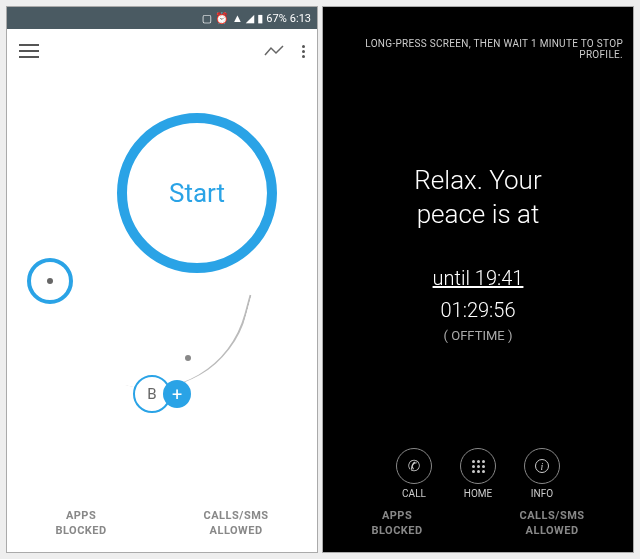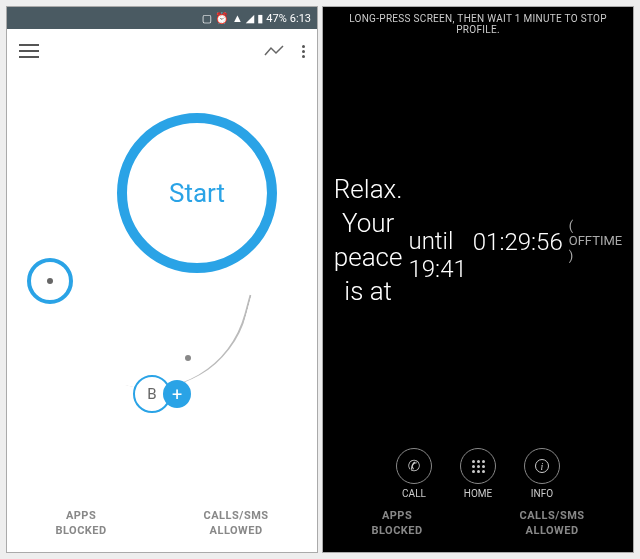--- a/index.html
+++ b/index.html
@@ -28,25 +28,25 @@
   .chip-row { position:absolute; left:0; right:0; top:302px; text-align:center;}
   .chip { display:inline-flex; align-items:center; }
   .chip-b { width:38px; height:38px; border:2px solid #2aa3e6; border-radius:50%; display:flex; align-items:center; justify-content:center; color:#666; font-size:15px; background:#fff;}
   .chip-plus { width:28px; height:28px; background:#2aa3e6; border-radius:50%; color:#fff; display:flex; align-items:center; justify-content:center; margin-left:-8px; font-size:18px; cursor:pointer;}
   .profile-name { position:absolute; left:0; right:0; top:352px; text-align:center; color:#333; font-size:22px; font-weight:300;}
   .profile-name .chev { display:inline-block; margin-left:22px; color:#999; font-size:14px;}
   
   .footer { display:flex; justify-content:space-around; padding:10px 0 14px; color:#888; font-size:11px; text-align:center; letter-spacing:0.5px;font-weight:bold;}
   .footer div { line-height:1.3; cursor:pointer;}
   
-  .dark-top { text-align:center; font-size:10px; color:#ccc; padding:6px 10px 4px; letter-spacing:0.3px;}
-  .dark-center { flex:1; display:flex; flex-direction:row; align-items:center; justify-content:center; gap:6px; padding:0 24px;}
+  .dark-top { text-align:right; font-size:10px; color:#ccc; padding:6px 10px 4px; letter-spacing:0.3px;margin-top:25px;}
+  .dark-center { flex:1; display:flex; flex-direction:column; align-items:center; justify-content:center; gap:6px; padding:0 24px;}
   .dark-msg { font-size:26px; font-weight:300; text-align:center; line-height:1.3;}
-  .dark-until { margin-top:28px; font-size:24px; font-weight:300;}
-  .dark-count { font-size:24px; font-weight:300; margin-top:2px;}
+  .dark-until { margin-top:28px; font-size:20px; font-weight:300;text-decoration:underline;}
+  .dark-count { font-size:20px; font-weight:300; margin-top:2px;}
   .dark-off { font-size:13px; color:#aaa; }
   .dark-actions { display:flex; justify-content:center; gap:28px; padding:6px 0 4px;}
   .action { display:flex; flex-direction:column; align-items:center; gap:4px; font-size:10px; color:#ccc; cursor:pointer;}
   .action .circ { width:36px; height:36px; border:1.5px solid #888; border-radius:50%; display:flex; align-items:center; justify-content:center; color:#ccc; font-size:15px;}
   .dark .footer { color:#888; border-top:none; padding-top:6px;}
   .info-i { width:14px; height:14px; border:1.5px solid #ccc; border-radius:50%; display:flex; align-items:center; justify-content:center; font-size:10px; font-family:Georgia,serif; font-style:italic;}
   .grid9 { display:grid; grid-template-columns:repeat(3,3px); grid-gap:2px;}
   .grid9 span { width:3px; height:3px; background:#ccc; border-radius:50%;}
 </style>
 </head>
@@ -55,21 +55,21 @@
 <div class="container">
 
   <div class="phone">
     <div class="statusbar">
       <div class="status-icons">
         <span>▢</span>
         <span>⏰</span>
         <span>▲</span>
         <span>◢</span>
         <span>▮</span>
-        <span>47%</span>
+        <span>67%</span>
         <span>6:13</span>
       </div>
     </div>
     <div class="appbar">
       <div class="hamburger">
           <span></span>
           <span></span>
           <span></span>
         </div>
       <div class="appbar-right">

